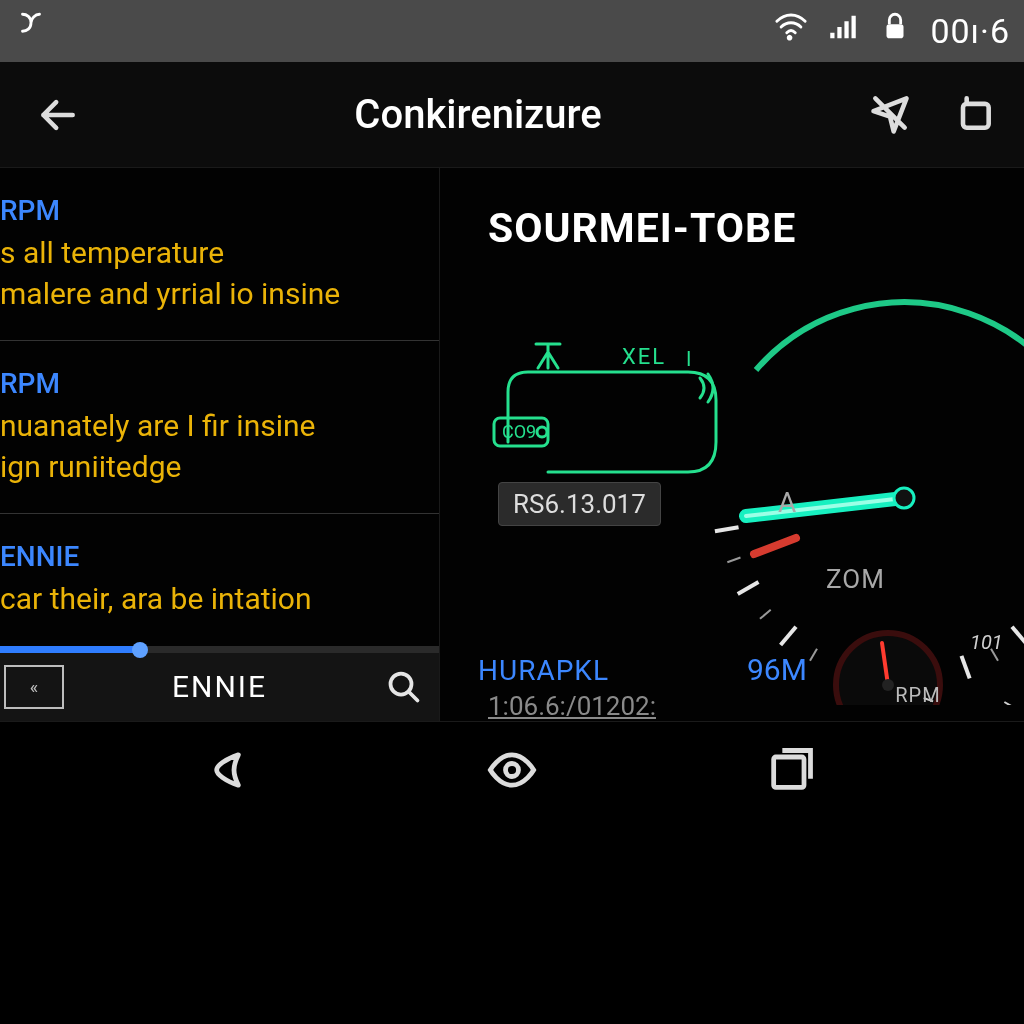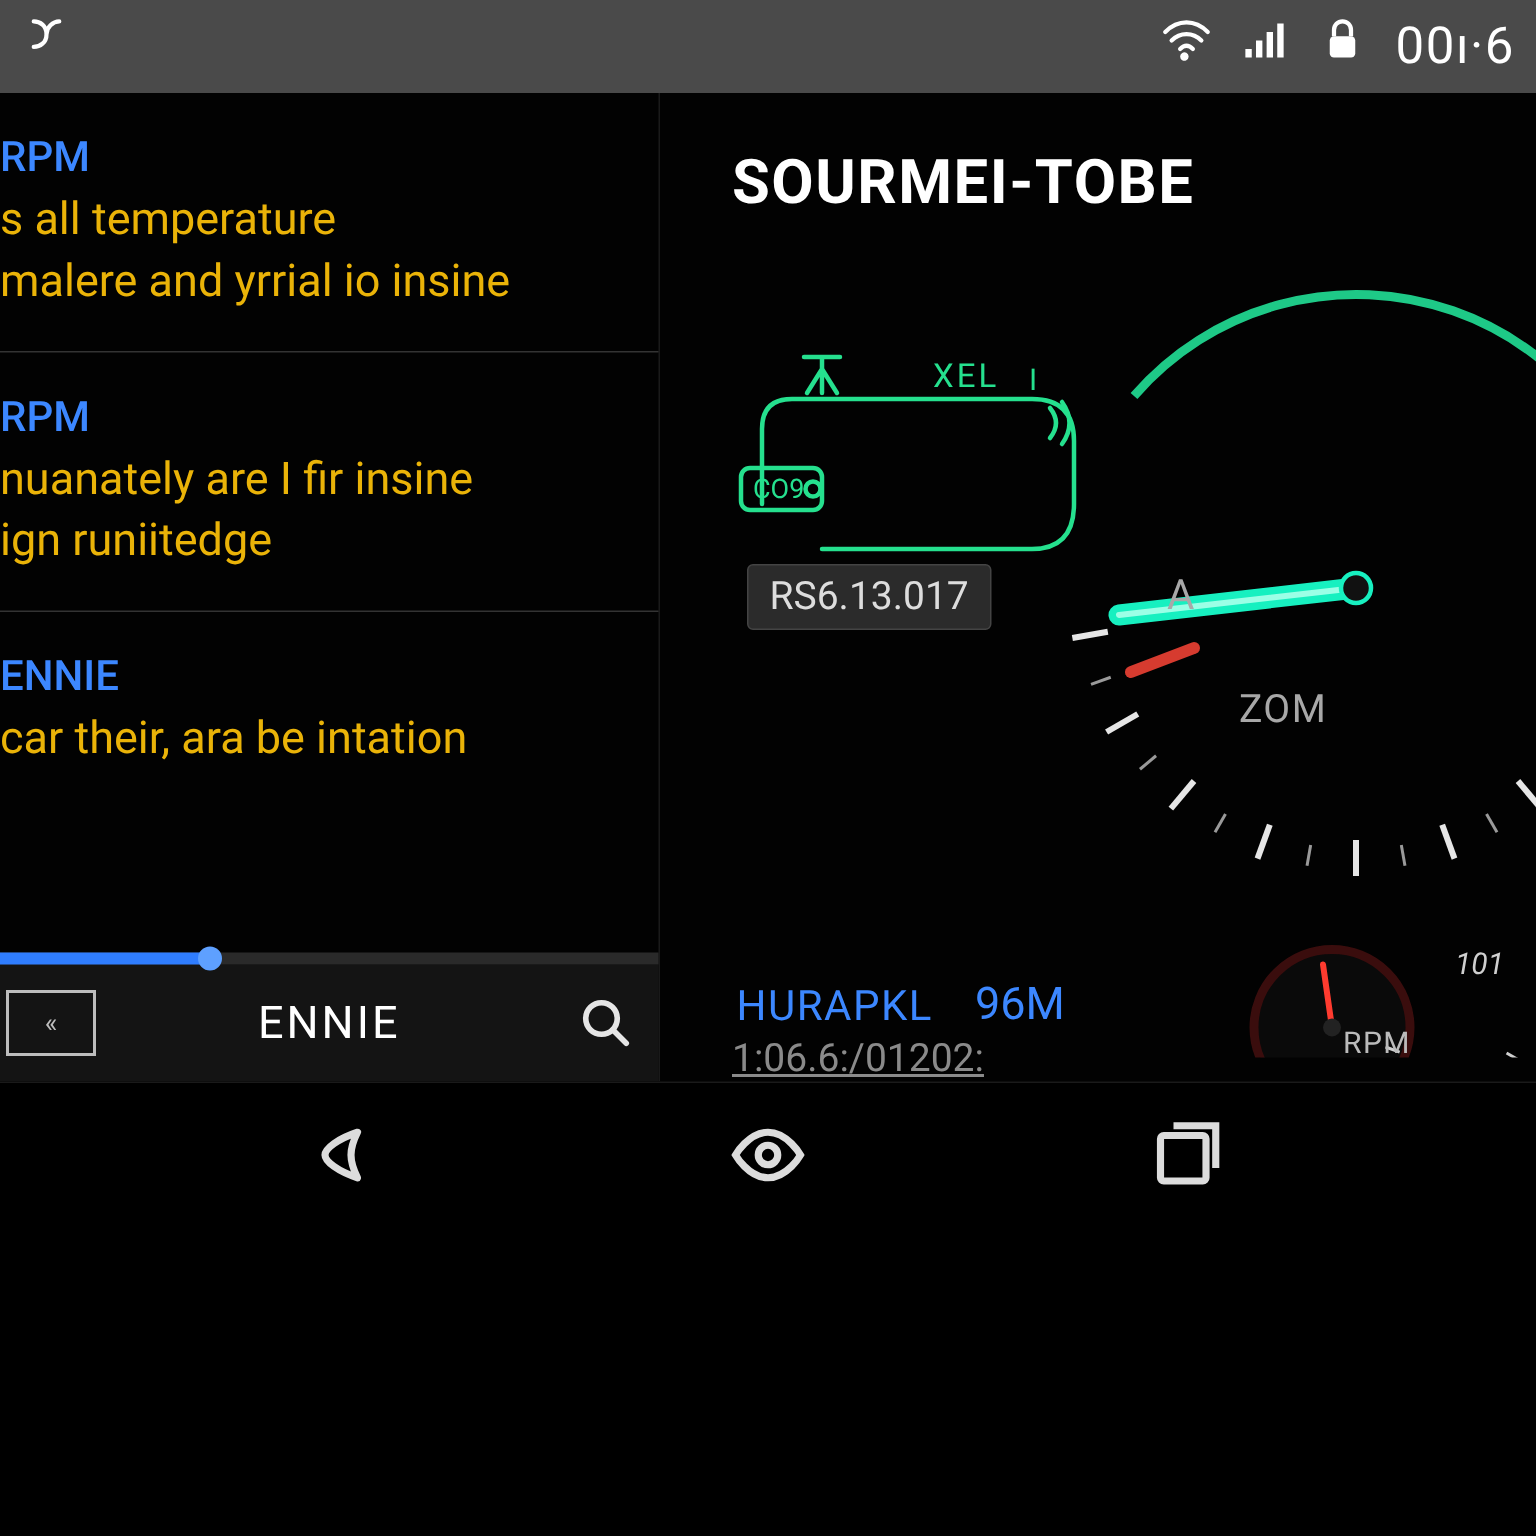--- a/index.html
+++ b/index.html
@@ -44,23 +44,23 @@
   .rp-title { color:#fff; font-size:41px; font-weight:700; letter-spacing:1px; }
   .diagram { margin-top:70px; position:relative; width:280px; height:200px; }
   .diagram svg { overflow:visible; }
   .version { position:absolute; left:10px; top:160px; background:#2b2b2b; border:1px solid #444; color:#ddd; font-size:26px; padding:6px 14px; border-radius:4px; }
 
   .gauge-wrap { position:absolute; right:-90px; top:120px; width:420px; height:420px; }
   .gauge-wrap svg { width:100%; height:100%; }
   .gauge-A   { position:absolute; left:84px;  top:198px; color:#a8a8a8; font-size:28px; }
   .gauge-ZOM { position:absolute; left:132px; top:276px; color:#a8a8a8; font-size:26px; letter-spacing:1px; }
 
-  .footer-row { position:absolute; left:51px; bottom:34px; right:0; display:flex; align-items:flex-end; gap:28px; }
+  .footer-row { position:absolute; left:38px; bottom:34px; right:0; display:flex; align-items:flex-end; gap:28px; }
   .footer-row .k  { color:#3c87ff; font-size:28px; letter-spacing:1px; }
-  .footer-row .v  { color:#3c87ff; font-size:30px; }
+  .footer-row .v  { color:#3c87ff; font-size:30px; margin-left:110px; }
   .sub-row { position:absolute; left:48px; bottom:0; color:#8a8a8a; font-size:26px;text-decoration:underline; }
   .mini-gauge { position:absolute; right:6px; bottom:16px; width:200px; height:120px; }
   .mini-gauge .lbl { position:absolute; bottom:-2px; left:50%; transform:translateX(-50%); color:#bbb; font-size:20px; letter-spacing:1px; }
 
   
   .navbar { height:96px; background:#000; display:flex; align-items:center; justify-content:space-evenly; border-top:1px solid #1a1a1a; }
   .navbar .btn { width:90px; height:60px; display:flex; align-items:center; justify-content:center; }
   .navbar svg { width:52px; height:52px; stroke:#dcdcdc; fill:none; stroke-width:2.2; }
 </style>
 </head>
@@ -90,20 +90,40 @@
       <span>
         <svg viewBox="0 0 24 24">
             <rect x="6" y="10" width="12" height="10" rx="2" fill="#fff"></rect>
             <path d="M8 10V7a4 4 0 018 0v3" stroke="#fff" stroke-width="2" fill="none"></path>
           </svg>
       </span>
       <span>00ı·6</span>
     </div>
   </div>
 
+  <div class="titlebar">
+    <div class="back">
+      <svg viewBox="0 0 24 24">
+          <path d="M20 12H4M11 5l-7 7 7 7" stroke-linecap="round" stroke-linejoin="round"></path>
+        </svg>
+    </div>
+    <div class="title">Conkirenizure</div>
+    <div class="actions">
+      <div>
+        <svg viewBox="0 0 24 24">
+            <path d="M3 11l18-7-7 18-2-8-9-3zM4 4l16 16" stroke-linecap="round" stroke-linejoin="round"></path>
+          </svg>
+      </div>
+      <div>
+        <svg viewBox="0 0 24 24">
+            <path d="M8 4v3M8 7h10a2 2 0 012 2v9a2 2 0 01-2 2H8a2 2 0 01-2-2V9a2 2 0 012-2" stroke-linecap="round"></path>
+          </svg>
+      </div>
+    </div>
+  </div>
 
   <div class="main">
 
     <div class="left-pane">
       <div class="item">
         <div class="t">RPM</div>
         <div class="d" style="white-space:pre-line">s all temperature
 malere and yrrial io insine</div>
       </div>
       <div class="item">

